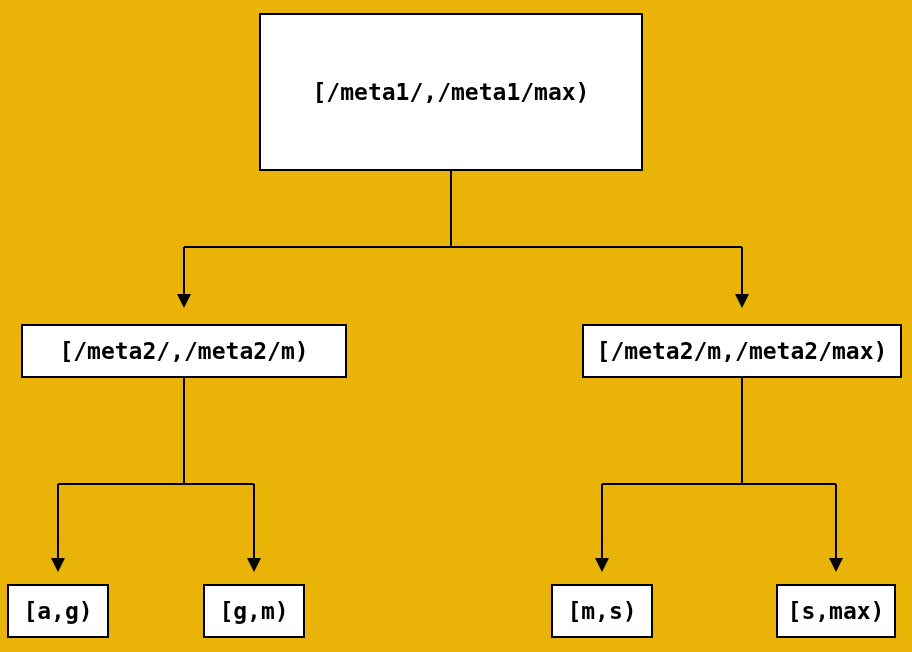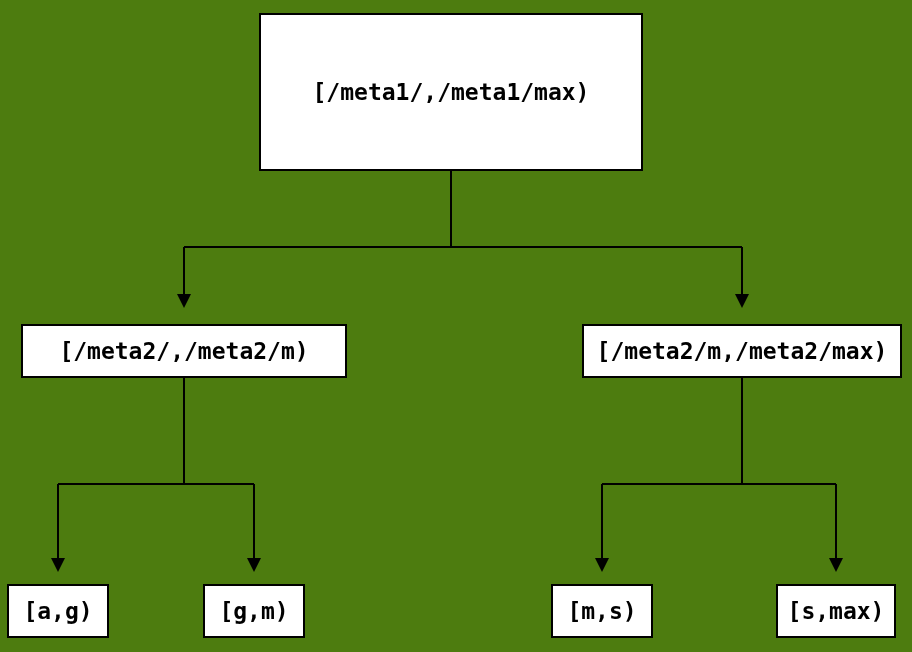--- a/index.html
+++ b/index.html
@@ -4,21 +4,21 @@
 <style>
   html, body {
     margin: 0;
     padding: 0;
     background: #ffffff;
   }
   .stage {
     position: relative;
     width: 912px;
     height: 652px;
-    background: #4d7c0f;
+    background: #eab308;
     overflow: hidden;
   }
   svg {
     display: block;
     width: 912px;
     height: 652px;
   }
   .node-box {
     fill: #ffffff;
     stroke: #000000;

